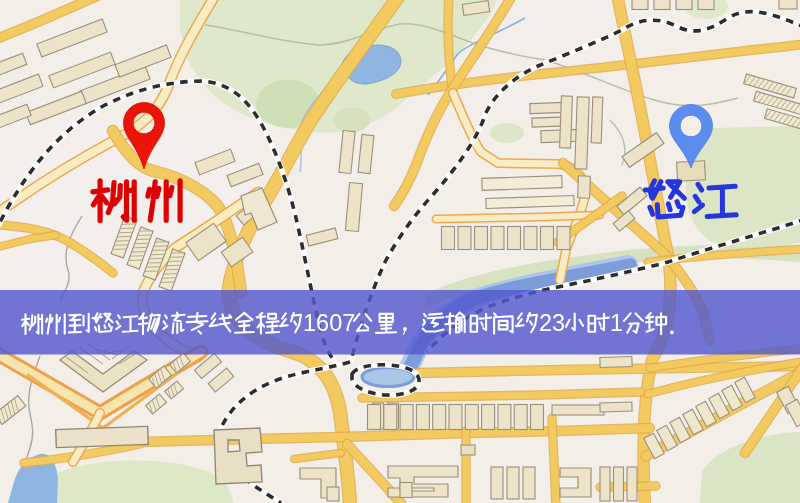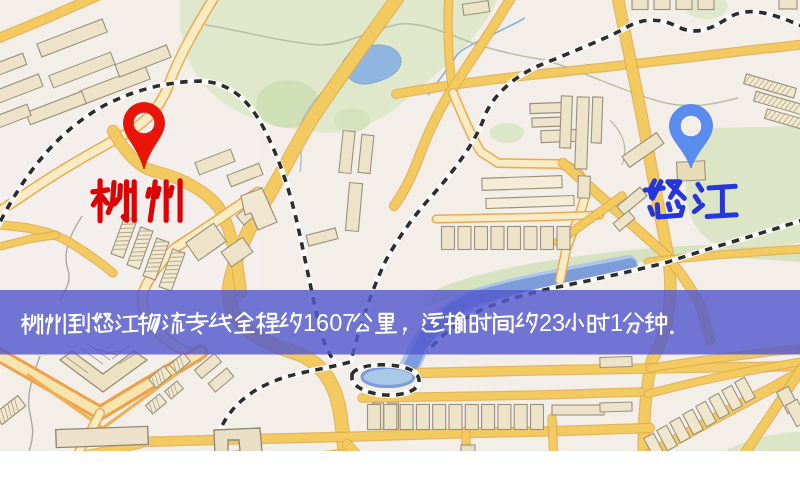--- a/index.html
+++ b/index.html
@@ -1,13 +1,13 @@
 <!DOCTYPE html>
 <html><head><meta charset="utf-8"><title>map</title>
-<style>html,body{margin:0;padding:0;background:#fff}#map{position:relative;width:800px;height:451px;overflow:hidden;font-family:"Liberation Sans",sans-serif}svg{display:block}</style></head><body>
+<style>html,body{margin:0;padding:0;background:#fff}#map{position:relative;width:800px;height:503px;overflow:hidden;font-family:"Liberation Sans",sans-serif}svg{display:block}</style></head><body>
 
 <div id="map">
 <svg width="800" height="503" viewBox="0 0 800 503" style="filter:blur(0.55px)">
 
 <rect x="0" y="0" width="800" height="503" fill="#f3eee8"></rect>
 
 <rect x="0" y="120" width="260" height="170" fill="#f5eeee" opacity="0.6"></rect>
 
 <rect x="400" y="0" width="210" height="120" fill="#f6edec" opacity="0.5"></rect>
 

